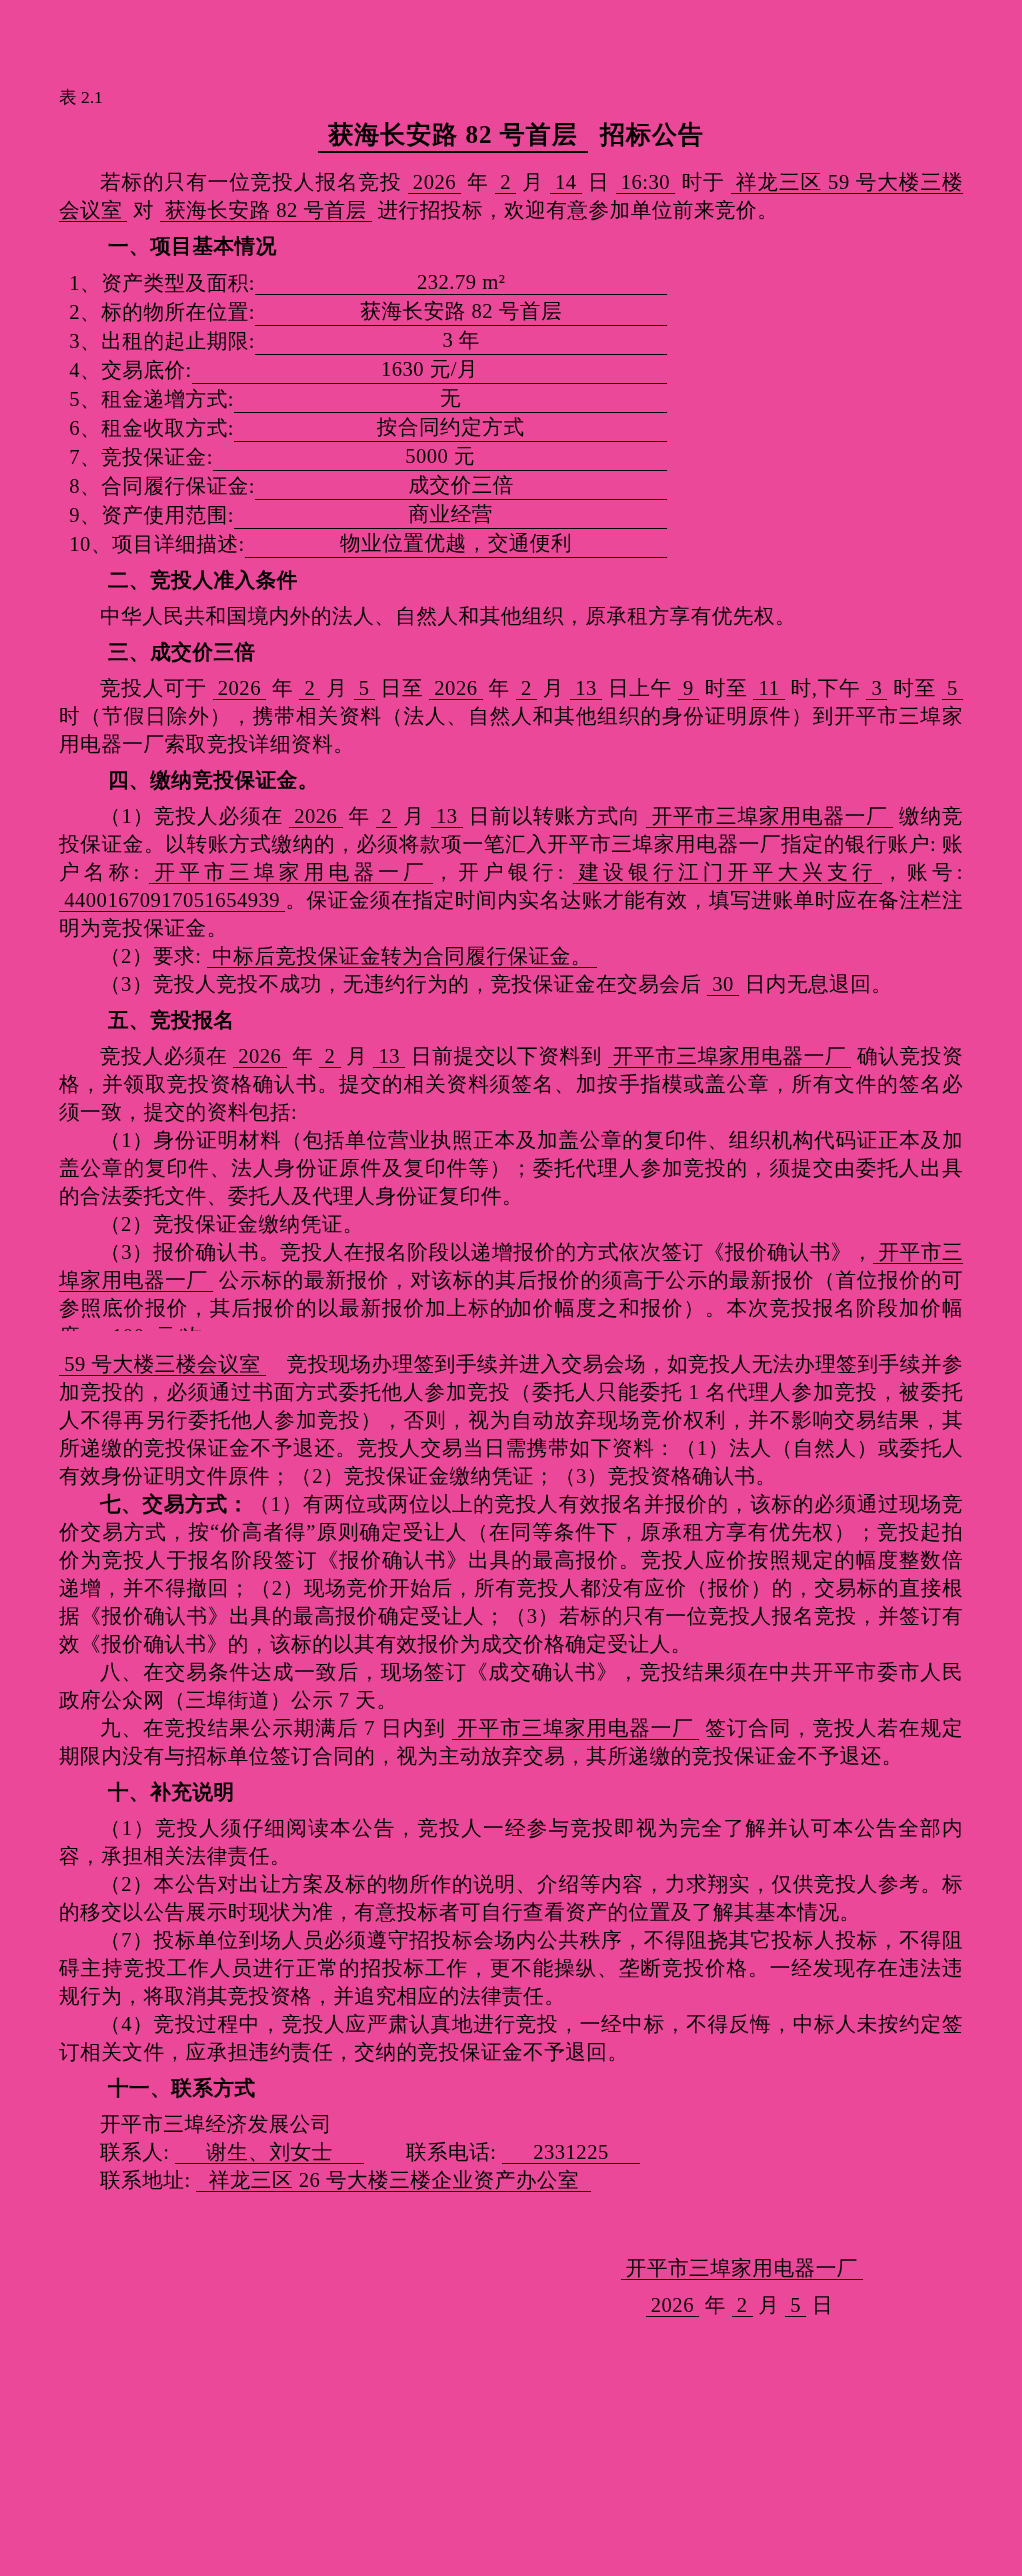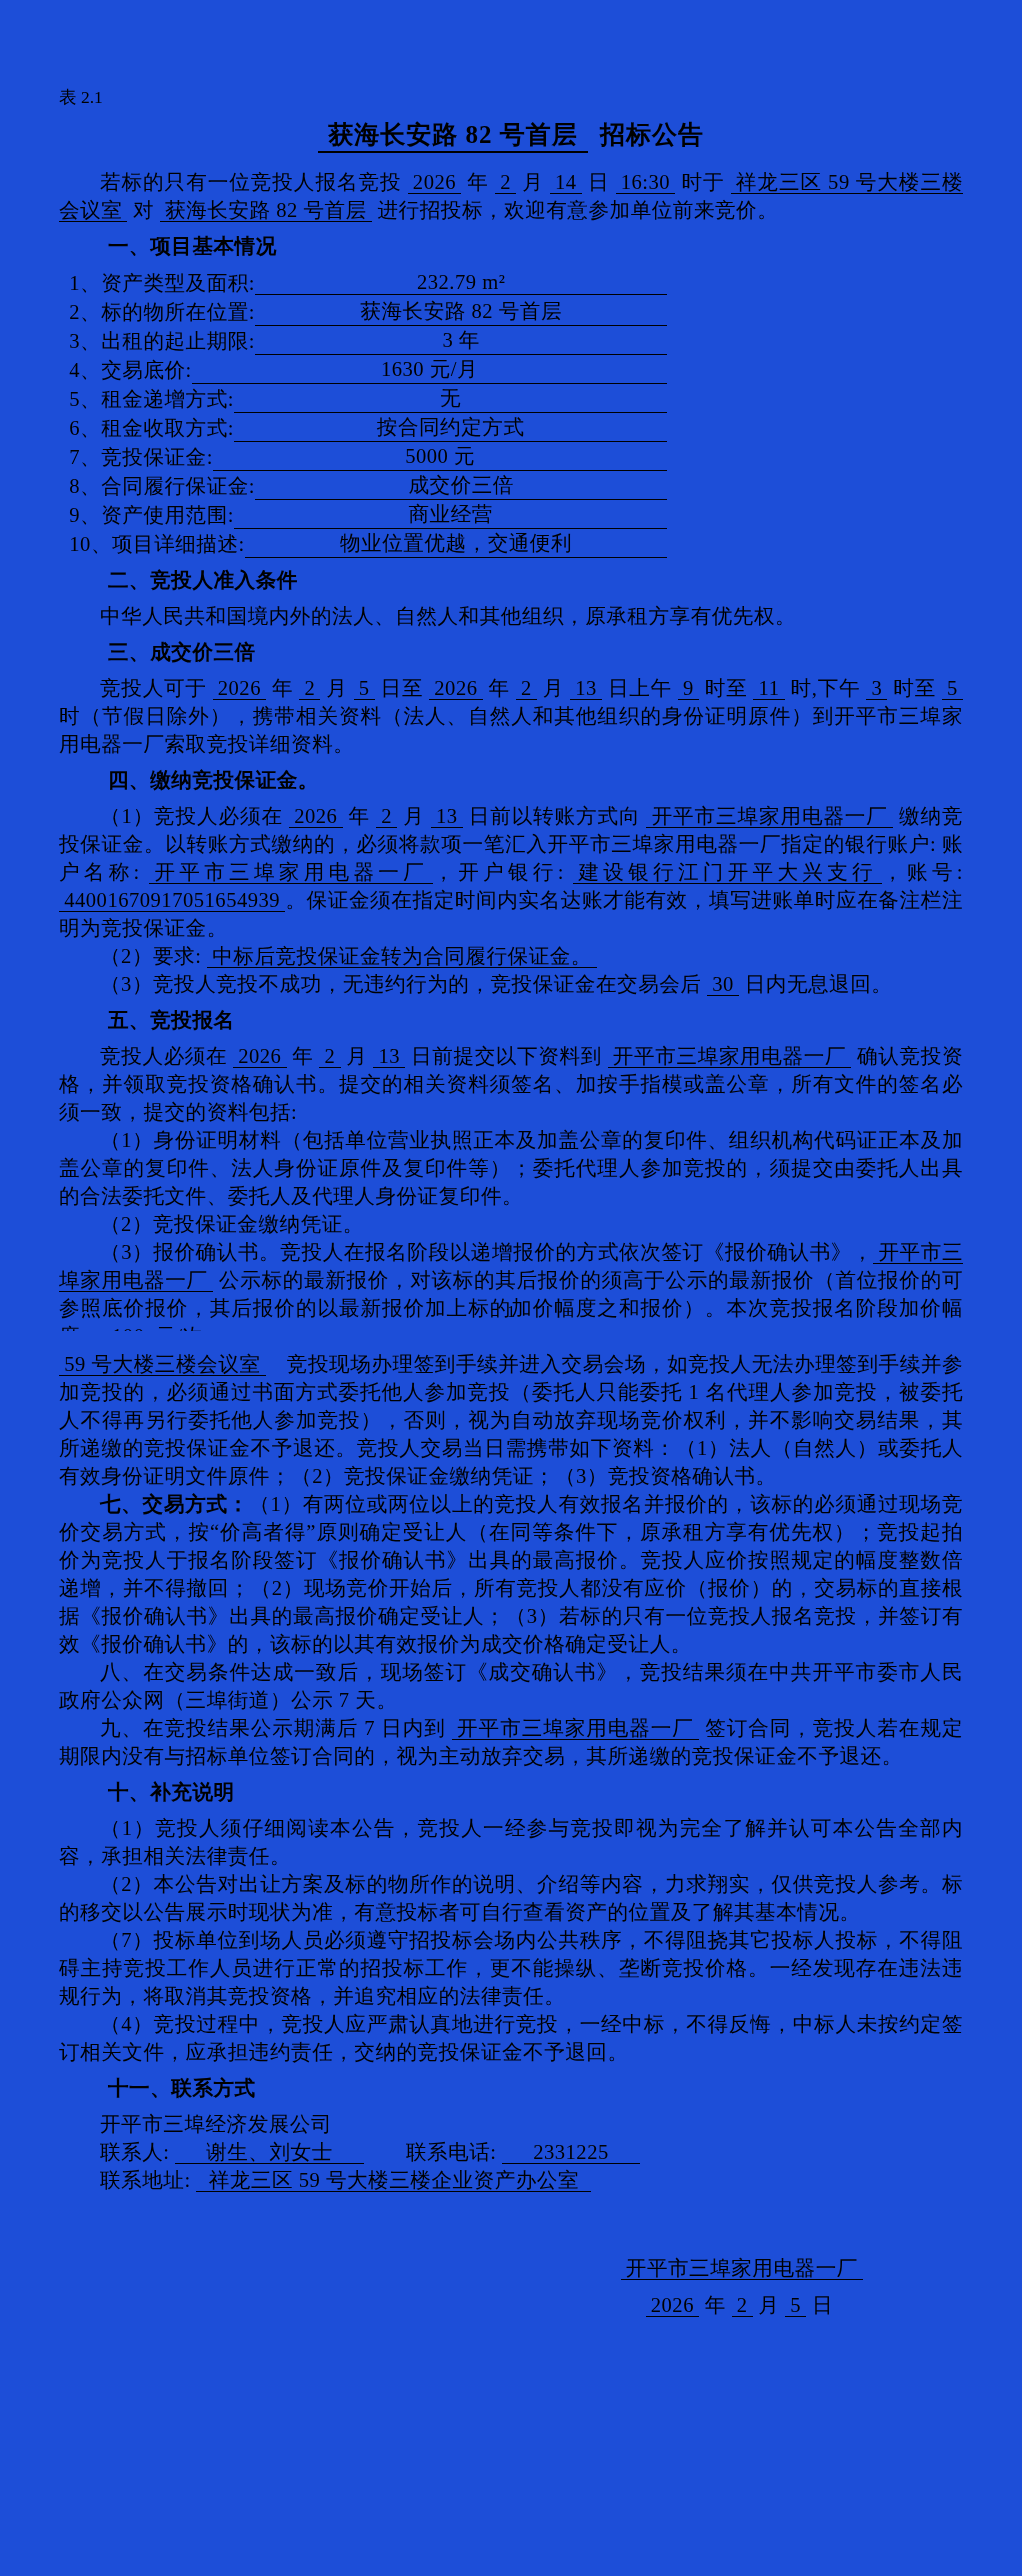--- a/index.html
+++ b/index.html
@@ -1,17 +1,17 @@
 <!DOCTYPE html>
 <html style="font-size:8.2px"><head>
 <meta charset="utf-8">
 <style>
   html,body{margin:0;padding:0;background:#ffffff;}
   body{width:1022px;font-family:"Liberation Serif","DejaVu Serif",serif;color:#000;}
-  .page{position:relative;width:1022px;box-sizing:border-box;background:#1d4ed8;overflow:hidden;}
+  .page{position:relative;width:1022px;box-sizing:border-box;background:#ec4899;overflow:hidden;}
   #page-1{height:1331px;padding:87px 59px 0 59px;}
   #page-2{height:1331px;padding:18.5px 59px 0 59px;}
   .table-label{font-size:17.5px;line-height:20.6px;}
   .doc-title{margin:9.3px 0 0 0;text-align:center;font-size:25px;font-weight:bold;letter-spacing:1px;line-height:36px;}
   .title-u{border-bottom:2.6px solid #000;padding:0 10.3px 3.1px 10.3px;}
   .title-rest{margin-left:12px;}
   .para{margin:0;font-size:20.6px;line-height:28px;letter-spacing:0.5px;text-align:justify;}
   .indent{text-indent:41px;}
   .gap-top{margin-top:15.5px;}
   h2.heading{margin:8px;font-size:20.6px;line-height:28px;font-weight:bold;letter-spacing:0.5px;text-indent:41px;}
@@ -117,21 +117,21 @@
 
   <h2 class="heading">十、补充说明</h2>
   <p class="para indent">（1）竞投人须仔细阅读本公告，竞投人一经参与竞投即视为完全了解并认可本公告全部内容，承担相关法律责任。</p>
   <p class="para indent">（2）本公告对出让方案及标的物所作的说明、介绍等内容，力求翔实，仅供竞投人参考。标的移交以公告展示时现状为准，有意投标者可自行查看资产的位置及了解其基本情况。</p>
   <p class="para indent">（7）投标单位到场人员必须遵守招投标会场内公共秩序，不得阻挠其它投标人投标，不得阻碍主持竞投工作人员进行正常的招投标工作，更不能操纵、垄断竞投价格。一经发现存在违法违规行为，将取消其竞投资格，并追究相应的法律责任。</p>
   <p class="para indent">（4）竞投过程中，竞投人应严肃认真地进行竞投，一经中标，不得反悔，中标人未按约定签订相关文件，应承担违约责任，交纳的竞投保证金不予退回。</p>
 
   <h2 class="heading">十一、联系方式</h2>
   <p class="para indent">开平市三埠经济发展公司</p>
   <p class="para indent contact"><span>联系人: </span><span class="seg-u">谢生、刘女士</span><span>　　联系电话: </span><span class="seg-u">2331225</span></p>
-  <p class="para indent address"><span>联系地址: </span><span class="seg-u">祥龙三区 59 号大楼三楼企业资产办公室</span></p>
+  <p class="para indent address"><span>联系地址: </span><span class="seg-u">祥龙三区 26 号大楼三楼企业资产办公室</span></p>
 
   <div class="sig-block">
     <div class="sig-org"><span class="u">开平市三埠家用电器一厂</span></div>
     <div class="sig-date"><span class="seg-u">2026</span><span> 年 </span><span class="seg-u">2</span><span> 月 </span><span class="seg-u">5</span><span> 日</span></div>
   </div>
 
 </div>
 
 
 </body></html>

